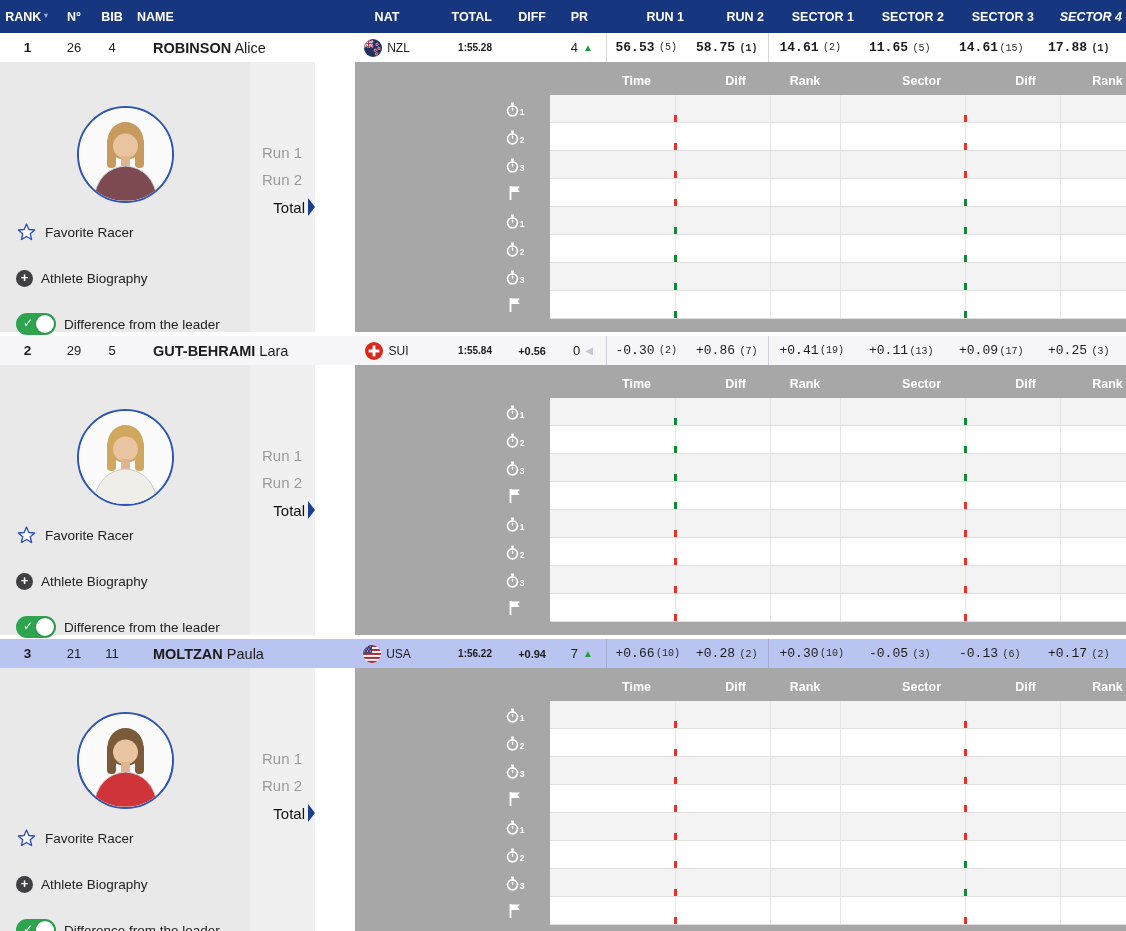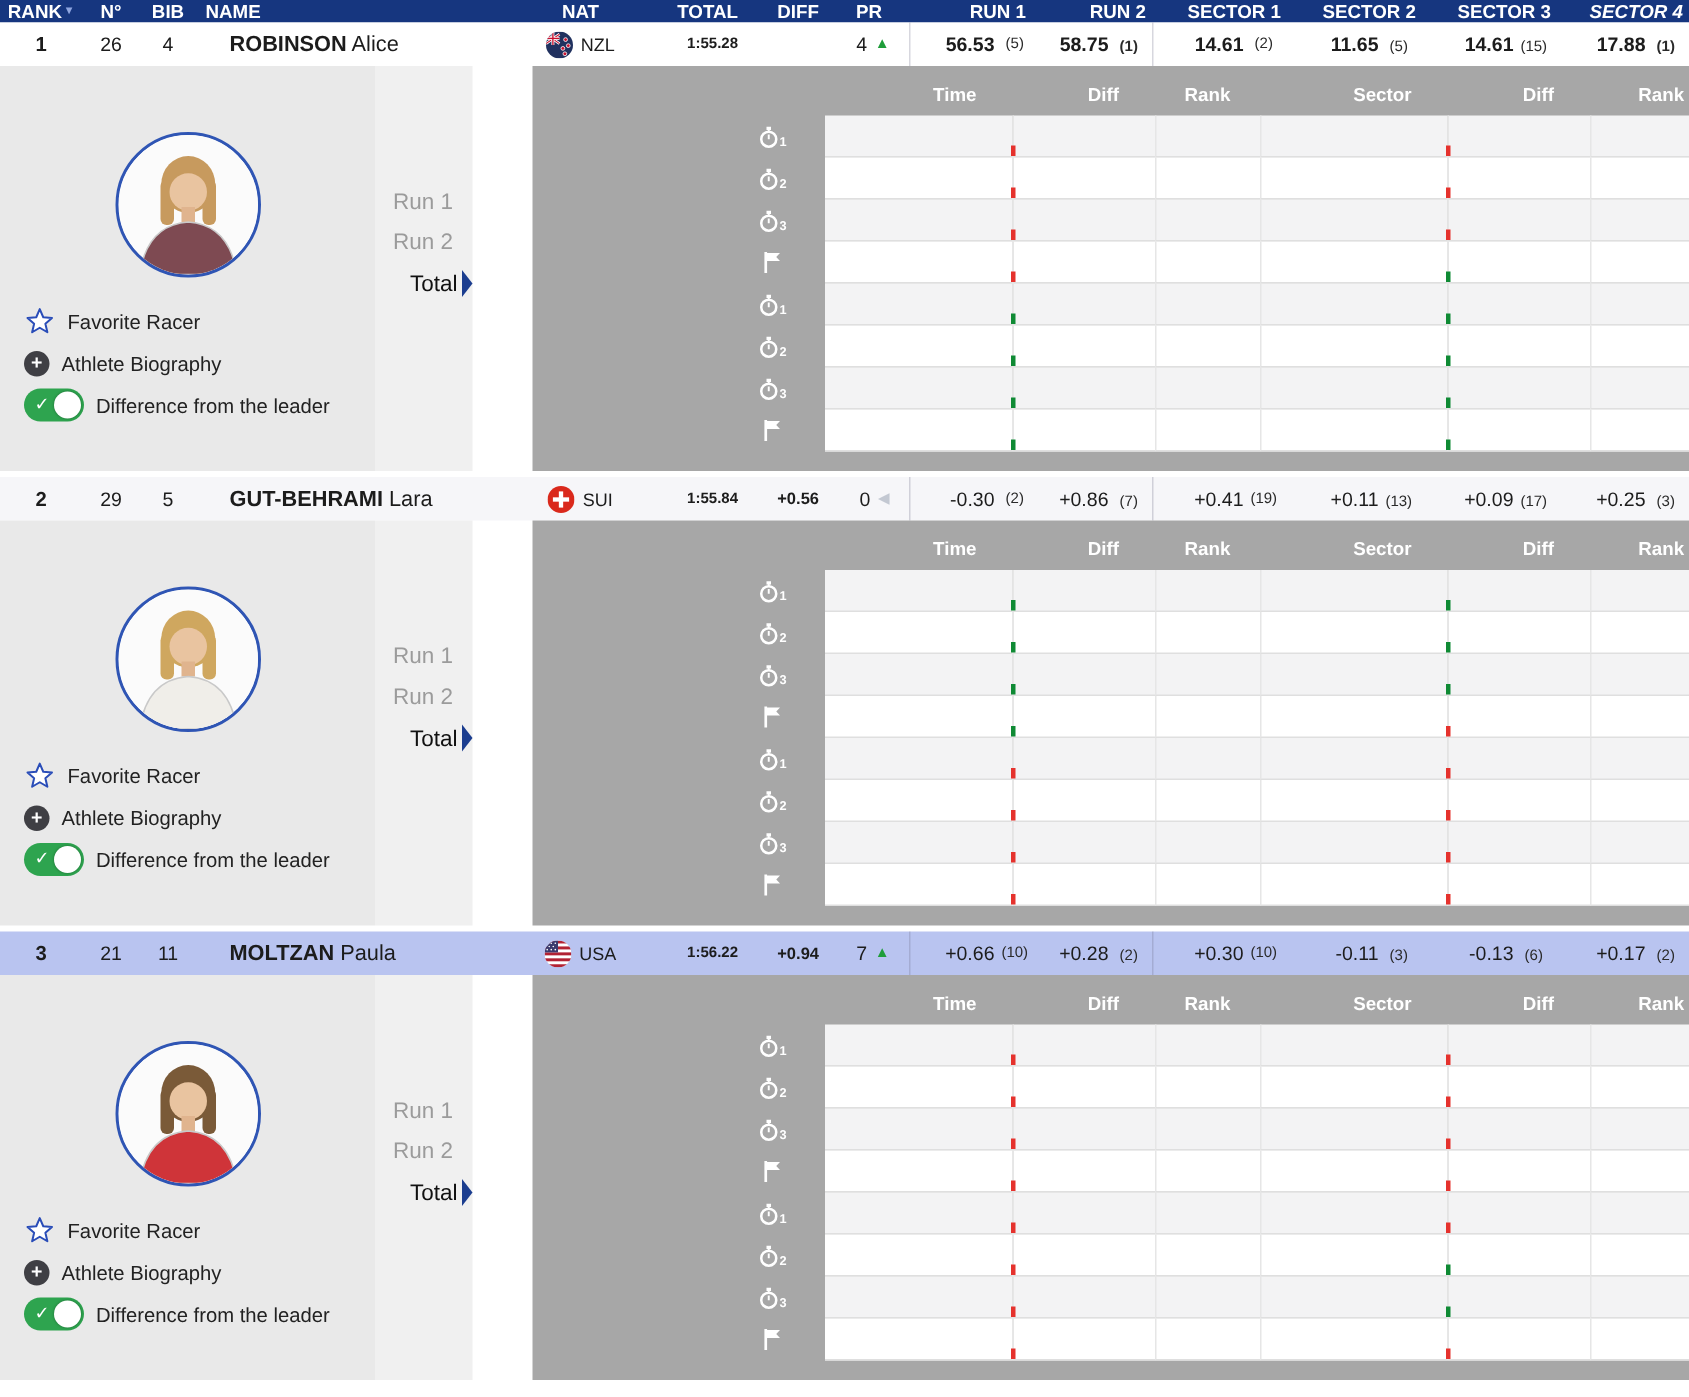--- a/index.html
+++ b/index.html
@@ -4,52 +4,52 @@
 <style>
   * { box-sizing: border-box; margin: 0; padding: 0; }
   html,body { width:1126px; height:931px; overflow:hidden; background:#fff;
     font-family:"Liberation Sans","DejaVu Sans",sans-serif; color:#1c1c1c; }
 
   
   .cols { display:grid;
     grid-template-columns:55px 38px 38px 1fr 78px 74px 50px 56px 86px 76px 90px 90px 90px 88px;
     align-items:center; }
 
-  .thead { height:15px; background:#16367f; color:#fff; font-weight:bold; font-size:12.5px; }
+  .thead { height:33px; background:#16367f; color:#fff; font-weight:bold; font-size:12.5px; }
   .thead .hc { white-space:nowrap; }
   .hc-center { text-align:center; }
   .hc-left   { text-align:left; padding-left:6px; }
   .hc-right  { text-align:right; padding-right:8px; }
   .sort-arrow { font-size:7.5px; color:#8fa6e0; vertical-align:3px; margin-left:1px; }
 
   .summary { height:29px; font-size:13px; cursor:default; }
   .rankv { font-weight:bold; text-align:center; font-size:13.5px; }
   .numv  { text-align:center; font-size:13px; }
   .namev { padding-left:6px; font-size:14.5px; white-space:nowrap;margin-left:16px; }
   .namev .last { font-weight:bold; }
   .natv { display:flex; align-items:center; justify-content:center; gap:5px; font-size:12px; }
   .totalv { font-weight:bold; text-align:right; padding-right:8px; font-size:10px; }
   .diffv  { font-weight:bold; text-align:right; padding-right:4px; font-size:11px; }
   .prv { display:flex; justify-content:flex-end; align-items:center; gap:5px; padding-right:13px; }
   .pr-arrow { font-size:10px; line-height:1; }
   .pr-arrow[data-dir="up"]   { color:#1f9d3a; }
   .pr-arrow[data-dir="left"] { color:#c3c8d2; }
-  .rs-cell { display:flex; justify-content:flex-end; align-items:baseline; padding-right:2px; }
+  .rs-cell { display:flex; justify-content:center; align-items:baseline; padding-right:2px;font-family:Liberation Mono, monospace; }
   .rs-val { font-size:13px; }
   .rs-rank { font-size:10px; width:27px; text-align:center; color:#2a2a2a; }
   .rs-rank.top { font-weight:bold; }
   .leader .rs-val { font-weight:bold; }
   .div-l { border-left:1px solid rgba(110,110,135,0.28); height:29px; display:flex; align-items:center; }
 
   
   .panel { height:270px; display:flex; }
   .p-left { width:250px; background:#e9e9e9; display:flex; flex-direction:column; flex-shrink:0; }
   .avatar-ring { width:97px; height:97px; border-radius:50%; border:2px solid #2f55b4;
     margin:44px auto 0; background:#fdfdfd; overflow:hidden; flex-shrink:0; }
-  .options { margin:17px 0 0 16px; display:flex; flex-direction:column; gap:4px;
+  .options { margin:17px 0 0 16px; display:flex; flex-direction:column; gap:22px;
     font-size:13.5px; color:#222; }
   .opt { display:flex; align-items:center; gap:8px; height:24px; cursor:pointer; white-space:nowrap; }
   .plus-circle { width:17px; height:17px; border-radius:50%; background:#3f3f44; color:#fff;
     font-size:13px; font-weight:bold; display:flex; align-items:center; justify-content:center;
     line-height:1; padding-bottom:1px; }
   .toggle { width:40px; height:22px; border-radius:11px; background:#2ea44f; position:relative;
     flex-shrink:0; }
   .toggle .chk { position:absolute; left:7px; top:3px; color:#fff; font-size:12px; font-weight:bold; }
   .toggle .knob { position:absolute; right:2px; top:2px; width:18px; height:18px; border-radius:50%;
     background:#fff; box-shadow:0 0 2px rgba(0,0,0,.35); }
@@ -662,21 +662,21 @@
         </div>
       <div class="rs-cell">
           <span class="rs-val">+0.28</span>
           <span class="rs-rank">(2)</span>
         </div>
       <div class="rs-cell div-l">
           <span class="rs-val">+0.30</span>
           <span class="rs-rank">(10)</span>
         </div>
       <div class="rs-cell">
-          <span class="rs-val">-0.11</span>
+          <span class="rs-val">-0.05</span>
           <span class="rs-rank">(3)</span>
         </div>
       <div class="rs-cell">
           <span class="rs-val">-0.13</span>
           <span class="rs-rank">(6)</span>
         </div>
       <div class="rs-cell">
           <span class="rs-val">+0.17</span>
           <span class="rs-rank">(2)</span>
         </div>

